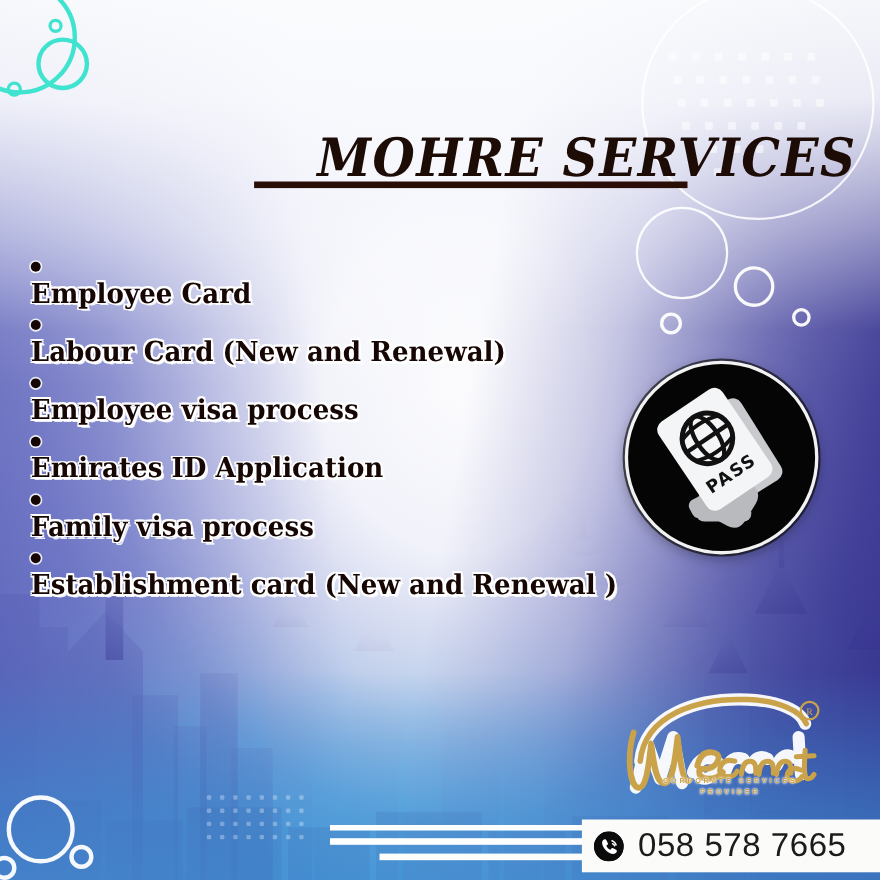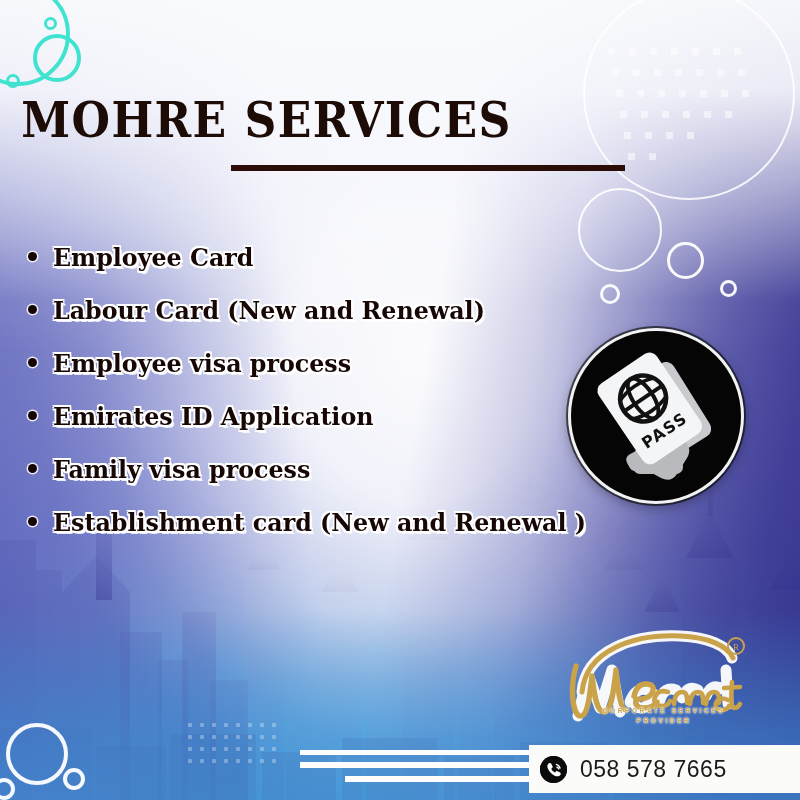--- a/index.html
+++ b/index.html
@@ -98,22 +98,23 @@
     position:absolute; width:7px; height:7px; background:#fff; border-radius:1px;
   }
   .dotgrid2{
     position:absolute; left:188px; top:723px;
     width:100px; height:52px; opacity:0.30;
   }
   .dotgrid2 i{ position:absolute; width:4px; height:4px; background:#fff; border-radius:1px; }
 
   
   .title-wrap{
-    position:absolute; left:0; right:0; top:96px;
-    text-align:left;
+    position:absolute; left:0; right:0; top:120px;
+    text-align:right;
+    font-style:italic;
   }
   .title{
     display:inline-block;
     font-family:"DejaVu Serif", serif;
     font-weight:700;
     font-size:48px;
     letter-spacing:1.5px;
     color:#1d0b06;
     transform:scaleX(0.92);
     transform-origin:center;
@@ -130,20 +131,21 @@
   .services{
     position:absolute;
     left:28px; top:243px;
     width:660px;
   }
   .svc{
     display:flex;
     align-items:baseline;
     margin-bottom:21px;
     height:32px;
+    flex-direction:column;
   }
   .svc .dot{
     width:9px; height:9px;
     border-radius:50%;
     background:#150604;
     flex:0 0 auto;
     margin-right:16px;
     position:relative; top:-5px;
     box-shadow:0 0 0 1.5px rgba(255,255,255,0.85);
   }
@@ -220,21 +222,21 @@
   .phone .picon{
     width:27px; height:27px; border-radius:50%;
     background:#0b0b0b;
     flex:0 0 auto;
     position:relative;
     margin-right:13px;
   }
   .phone .picon svg{ position:absolute; left:0; top:0; }
   .phone .pnum{
     font-family:"Liberation Sans", sans-serif;
-    font-size:23px;
+    font-size:30px;
     font-weight:400;
     color:#1b1b1b;
     letter-spacing:0.5px;
     white-space:nowrap;
   }
 </style>
 </head>
 <body>
 
 <div class="poster">

